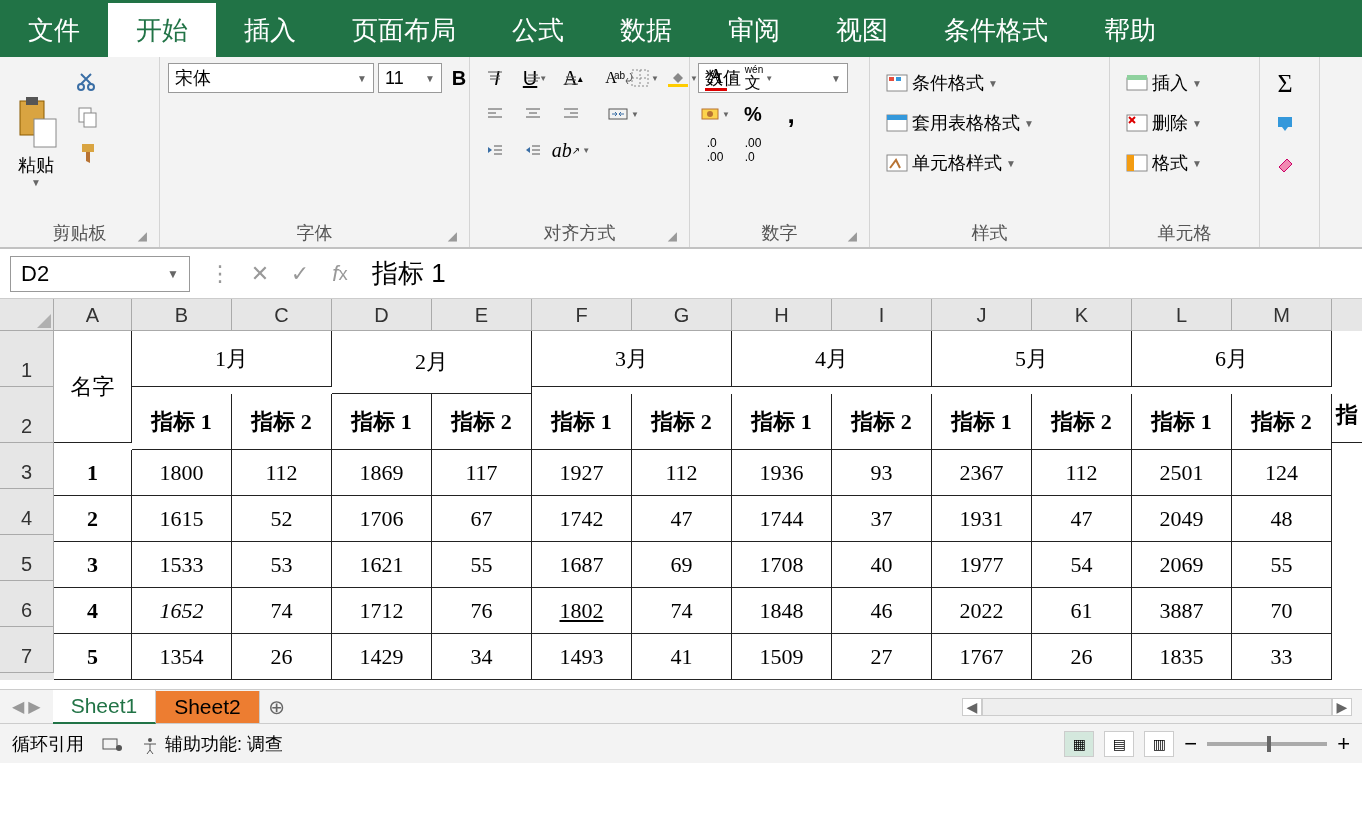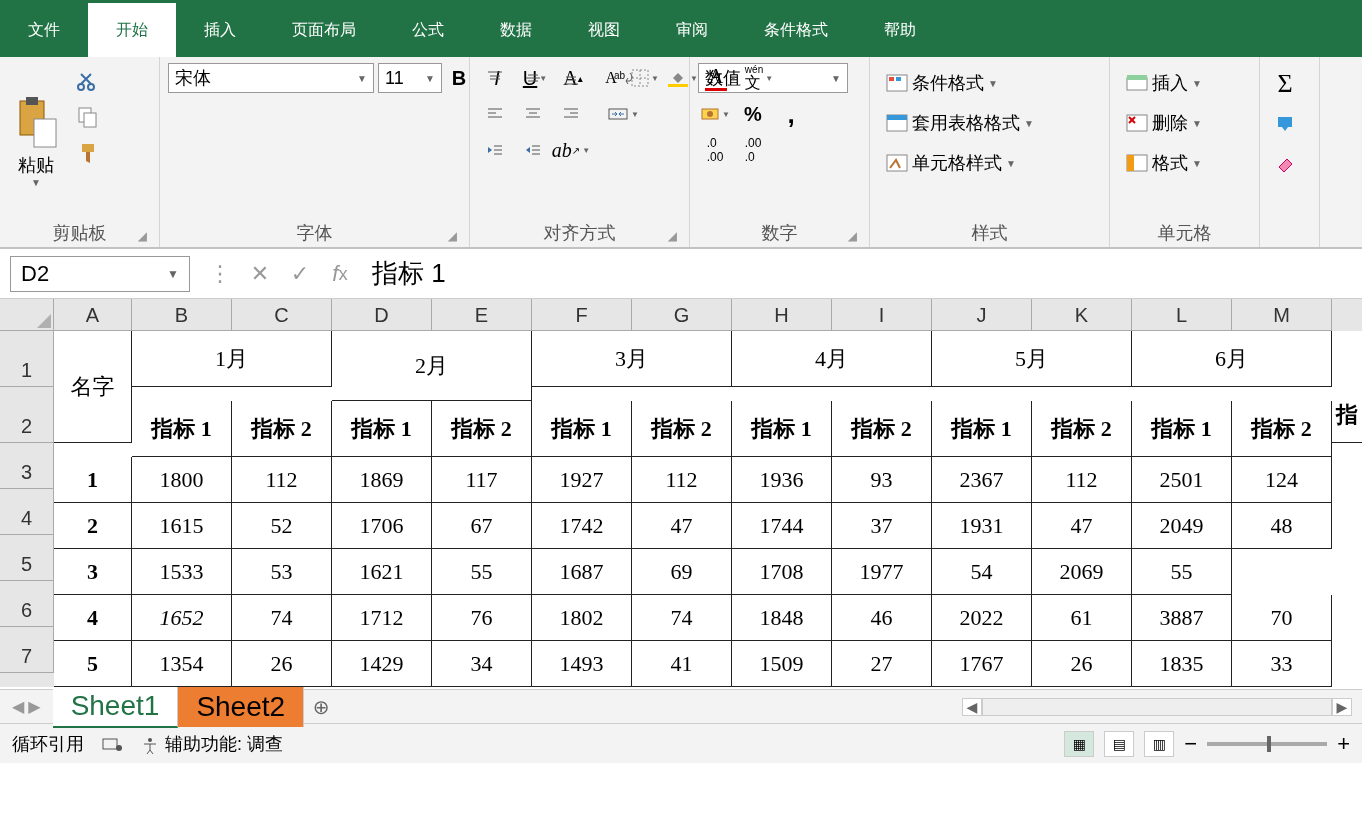--- a/index.html
+++ b/index.html
@@ -1,18 +1,18 @@
 <!DOCTYPE html>
 <html><head>
 <meta charset="utf-8">
 <style>
 * { box-sizing: border-box; margin: 0; padding: 0; }
 body { font-family: "Microsoft YaHei", "SimSun", sans-serif; font-size: 14px; background: #fff; overflow: hidden; width: 1362px; height: 827px; border-top: 3px solid #217346; }
 .ribbon-tabs { background: #217346; display: flex; height: 54px; align-items: stretch; }
-.ribbon-tab { color: #fff; padding: 0 28px; display: flex; align-items: center; font-size: 16px; cursor: pointer; }
+.ribbon-tab { color: #fff; padding: 0 28px; display: flex; align-items: center; font-size: 26px; cursor: pointer; }
 .ribbon-tab.active { background: #fff; color: #217346; }
 .ribbon-body { background: #f3f3f3; border-bottom: 2px solid #c2c2c2; display: flex; height: 192px; }
 .ribbon-group { border-right: 1px solid #d4d4d4; padding: 6px 8px 2px 8px; display: flex; flex-direction: column; justify-content: space-between; }
 .ribbon-group-content { display: flex; gap: 6px; flex: 1; }
 .ribbon-group-label { text-align: center; font-size: 18px; color: #555; padding-top: 2px; position: relative; }
 .ribbon-group-launcher { position: absolute; right: 4px; bottom: 2px; font-size: 12px; color: #999; cursor: pointer; }
 .big-btn { display: flex; flex-direction: column; align-items: center; justify-content: center; padding: 4px; cursor: pointer; }
 .big-btn-label { font-size: 18px; margin-top: 2px; }
 .icon-stack { display: flex; flex-direction: column; gap: 8px; padding: 4px; }
 .icon-btn { cursor: pointer; width: 28px; height: 28px; display: flex; align-items: center; justify-content: center; }
@@ -39,21 +39,21 @@
 .row-headers { width: 54px; background: #e6e6e6; }
 .row-h { border-right: 1px solid #aaa; border-bottom: 1px solid #aaa; text-align: center; font-size: 20px; color: #333; display:flex;align-items:flex-end;justify-content:center; padding-bottom:4px; }
 .grid { flex: 1; }
 .grid-row { display: flex; }
 .cell { border-right: 1px solid #222; border-bottom: 1px solid #222; display: flex; align-items: center; justify-content: center; font-size: 22px; font-family: "SimSun"; }
 .cell.hdr { font-weight: normal; }
 .cell.bold { font-weight: bold; }
 .sheet-tabs { display: flex; align-items: center; height: 34px; border-top: 1px solid #ccc; background: #f3f3f3; }
 .st-nav { display: flex; gap: 4px; padding: 0 12px; }
 .st-nav span { color: #999; cursor: pointer; font-size: 16px; }
-.st-tab { padding: 4px 18px; font-size: 28px; cursor: pointer; border-right: 1px solid #ccc; }
+.st-tab { padding: 4px 18px; font-size: 21px; cursor: pointer; border-right: 1px solid #ccc; }
 .st-tab.t1 { color: #217346; background: #fff; border-bottom: 2px solid #217346; }
 .st-tab.t2 { background: #ed7d31; color: #000; }
 .st-add { width: 34px; text-align: center; font-size: 20px; color: #666; cursor: pointer; }
 .hscroll { margin-left: auto; display: flex; align-items: center; width: 400px; padding-right: 10px; }
 .hscroll .btn { width: 20px; text-align: center; color: #666; cursor: pointer; border: 1px solid #ccc; background: #fff; }
 .hscroll .track { flex: 1; height: 18px; background: #eee; border: 1px solid #ccc; position: relative; }
 .status-bar { display: flex; align-items: center; height: 40px; background: #f3f3f3; border-top: 1px solid #ccc; padding: 0 12px; font-size: 18px; gap: 18px; }
 .status-right { margin-left: auto; display: flex; align-items: center; gap: 10px; }
 .view-btn { width: 30px; height: 26px; border: 1px solid #ccc; background: #fff; cursor: pointer; display:flex;align-items:center;justify-content:center; font-size:14px; }
 .view-btn.active { background: #d4e8dd; }
@@ -64,22 +64,22 @@
 </head>
 <body>
 
 <div class="ribbon-tabs">
   <div class="ribbon-tab">文件</div>
   <div class="ribbon-tab active">开始</div>
   <div class="ribbon-tab">插入</div>
   <div class="ribbon-tab">页面布局</div>
   <div class="ribbon-tab">公式</div>
   <div class="ribbon-tab">数据</div>
+  <div class="ribbon-tab">审阅</div>
   <div class="ribbon-tab">视图</div>
-  <div class="ribbon-tab">审阅</div>
   <div class="ribbon-tab">条件格式</div>
   <div class="ribbon-tab">帮助</div>
 </div>
 
 <div class="ribbon-body">
 
   <div class="ribbon-group" style="width:160px">
     <div class="ribbon-group-content">
       <div class="big-btn">
         <svg width="48" height="56">
@@ -420,21 +420,21 @@
         <div class="row-h" style="height: 46px;">5</div>
         <div class="row-h" style="height: 46px;">6</div>
         <div class="row-h" style="height: 46px;">7</div>
       </div>
     <div class="grid" id="grid">
         <div style="display: flex;">
           <div class="cell hdr" style="width: 78px; height: 112px; border-bottom: 1px solid rgb(34, 34, 34);">名字</div>
           <div style="display: flex; flex-direction: column;">
             <div class="grid-row">
               <div class="cell hdr" style="width: 200px; height: 56px;">1月</div>
-              <div class="cell hdr" style="width: 200px; height: 70px;">2月</div>
+              <div class="cell hdr" style="width: 200px; height: 63px;">2月</div>
               <div class="cell hdr" style="width: 200px; height: 56px;">3月</div>
               <div class="cell hdr" style="width: 200px; height: 56px;">4月</div>
               <div class="cell hdr" style="width: 200px; height: 56px;">5月</div>
               <div class="cell hdr" style="width: 200px; height: 56px;">6月</div>
             </div>
             <div class="grid-row">
               <div class="cell hdr bold" style="width: 100px; height: 56px;">指标 1</div>
               <div class="cell hdr bold" style="width: 100px; height: 56px;">指标 2</div>
               <div class="cell hdr bold" style="width: 100px; height: 56px;">指标 1</div>
               <div class="cell hdr bold" style="width: 100px; height: 56px;">指标 2</div>
@@ -481,32 +481,33 @@
         </div>
         <div class="grid-row">
           <div class="cell bold" style="width: 78px; height: 46px;">3</div>
           <div class="cell" style="width: 100px; height: 46px;">1533</div>
           <div class="cell" style="width: 100px; height: 46px;">53</div>
           <div class="cell" style="width: 100px; height: 46px;">1621</div>
           <div class="cell" style="width: 100px; height: 46px;">55</div>
           <div class="cell" style="width: 100px; height: 46px;">1687</div>
           <div class="cell" style="width: 100px; height: 46px;">69</div>
           <div class="cell" style="width: 100px; height: 46px;">1708</div>
+          <div class="cell" style="width: 100px; height: 46px;">40</div>
           <div class="cell" style="width: 100px; height: 46px;">1977</div>
           <div class="cell" style="width: 100px; height: 46px;">54</div>
           <div class="cell" style="width: 100px; height: 46px;">2069</div>
           <div class="cell" style="width: 100px; height: 46px;">55</div>
         </div>
         <div class="grid-row">
           <div class="cell bold" style="width: 78px; height: 46px;">4</div>
           <div class="cell" style="width: 100px; height: 46px; font-style: italic;">1652</div>
           <div class="cell" style="width: 100px; height: 46px;">74</div>
           <div class="cell" style="width: 100px; height: 46px;">1712</div>
           <div class="cell" style="width: 100px; height: 46px;">76</div>
-          <div class="cell" style="width: 100px; height: 46px;">1802</div>
+          <div class="cell" style="width: 100px; height: 46px; text-decoration: underline;">1802</div>
           <div class="cell" style="width: 100px; height: 46px;">74</div>
           <div class="cell" style="width: 100px; height: 46px;">1848</div>
           <div class="cell" style="width: 100px; height: 46px;">46</div>
           <div class="cell" style="width: 100px; height: 46px;">2022</div>
           <div class="cell" style="width: 100px; height: 46px;">61</div>
           <div class="cell" style="width: 100px; height: 46px;">3887</div>
           <div class="cell" style="width: 100px; height: 46px;">70</div>
         </div>
         <div class="grid-row">
           <div class="cell bold" style="width: 78px; height: 46px;">5</div>

